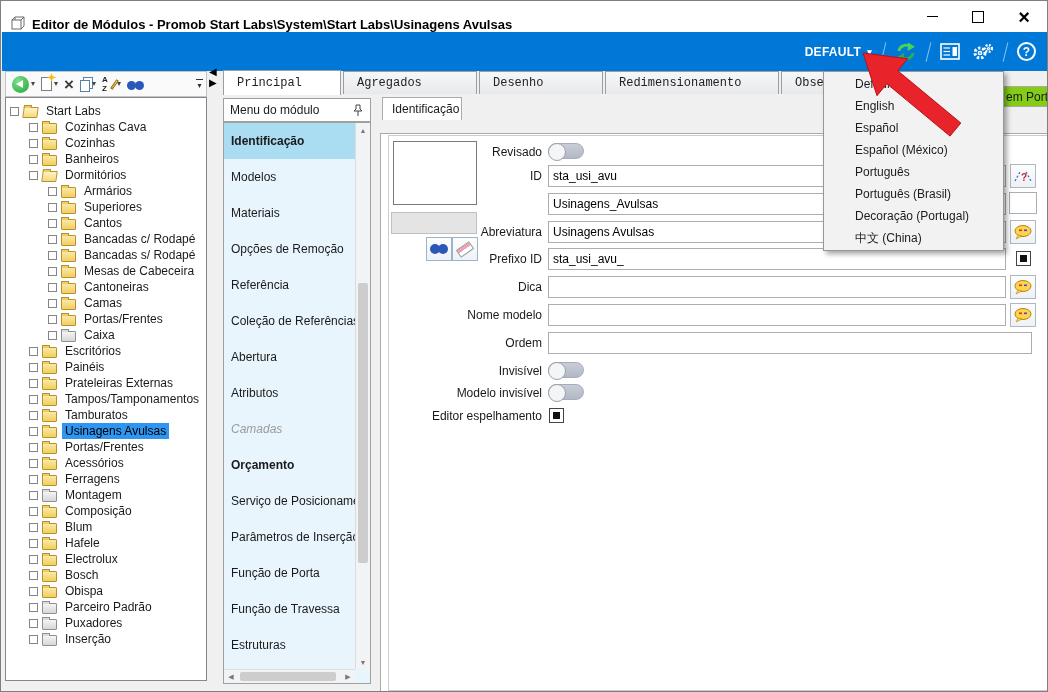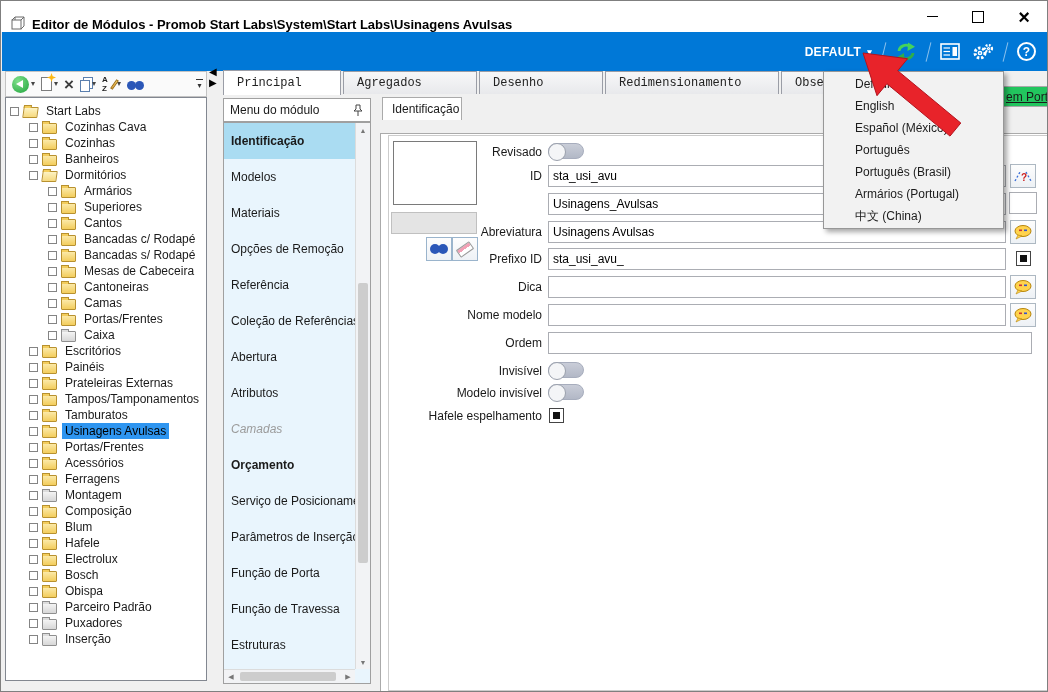--- a/index.html
+++ b/index.html
@@ -30,23 +30,23 @@
 
   
   #tabs { position:absolute; left:222px; top:70px; height:23px; display:flex; z-index:2; }
   .tab { height:23px; border:1px solid #9a9da6; border-bottom:none; margin-right:2px;
          background:linear-gradient(#f7f7f8,#e8e9ec); display:flex; align-items:center; padding-left:13px;
          font-size:12px; color:#222; overflow:hidden; white-space:nowrap;font-family:Liberation Mono, monospace; }
   .tab.state-active { background:#fff; height:25px; margin-top:-1px; font-weight:normal; z-index:3; }
   #tabs .tab:nth-child(1){width:118px} #tabs .tab:nth-child(2){width:134px}
   #tabs .tab:nth-child(3){width:124px} #tabs .tab:nth-child(4){width:174px}
   #tabs .tab:nth-child(5){width:156px}
-  #tab-fragment { position:absolute; left:1001px; top:85px; width:46px; height:21px; background:#22c55e;
+  #tab-fragment { position:absolute; left:1001px; top:85px; width:46px; height:21px; background:#84cc16;
                   border:1px solid #aaa; border-right:none; display:flex; align-items:center; padding-left:3px;
-                  font-size:12px; z-index:4; white-space:nowrap; overflow:hidden;text-decoration:underline; }
+                  font-size:12px; z-index:4; white-space:nowrap; overflow:hidden; }
 
   
   #tree-toolbar { position:absolute; left:4px; top:70px; width:202px; height:26px; background:#fafafa;
                   border:1px solid #c3c3c3; display:flex; align-items:center; padding-left:3px; }
   .tb-btn { height:22px; display:flex; align-items:center; gap:2px; padding:0 3px; }
   .caret { font-size:8px; color:#444; line-height:1; }
   .icon-back { width:17px; height:17px; border-radius:50%;
                background:radial-gradient(circle at 35% 30%, #7fe08a, #1fa33c); position:relative; }
   .icon-back::after { content:""; position:absolute; left:4px; top:4.5px;
                       border-top:4px solid transparent; border-bottom:4px solid transparent; border-right:7px solid #fff; }
@@ -569,34 +569,35 @@
 
       <div class="flabel" style="top:196px">Ordem</div>
       <input class="ffield" style="top: 196px; width: 484px;" value="">
 
       <div class="flabel" style="top:224px">Invisível</div>
       <div class="toggle" style="top:226px"></div>
 
       <div class="flabel" style="top:246px">Modelo invisível</div>
       <div class="toggle" style="top:248px"></div>
 
-      <div class="flabel" style="top:269px">Hafele espelhamento</div>
+      <div class="flabel" style="top:269px">Editor espelhamento</div>
       <div class="chk filled" style="position:absolute; left:160px; top:272px;"></div>
 
     </div>
   </div>
 
   <div id="lang-menu">
 
   <div class="dd-item">Default</div>
       <div class="dd-item">English</div>
+      <div class="dd-item">Español</div>
       <div class="dd-item">Español (México)</div>
       <div class="dd-item">Português</div>
       <div class="dd-item">Português (Brasil)</div>
-      <div class="dd-item">Armários (Portugal)</div>
+      <div class="dd-item">Decoração (Portugal)</div>
       <div class="dd-item">中文 (China)</div>
     </div>
 
   <svg id="red-arrow" width="120" height="100" viewBox="0 0 120 100">
     <polygon points="12,6 26,48.7 35.9,36.7 99,89.1 109.8,76 46.7,23.7 56.6,11.7" fill="#e8232a" stroke="#b3121d" stroke-width="1"></polygon>
   </svg>
 
 </div>
 
 </body></html>

